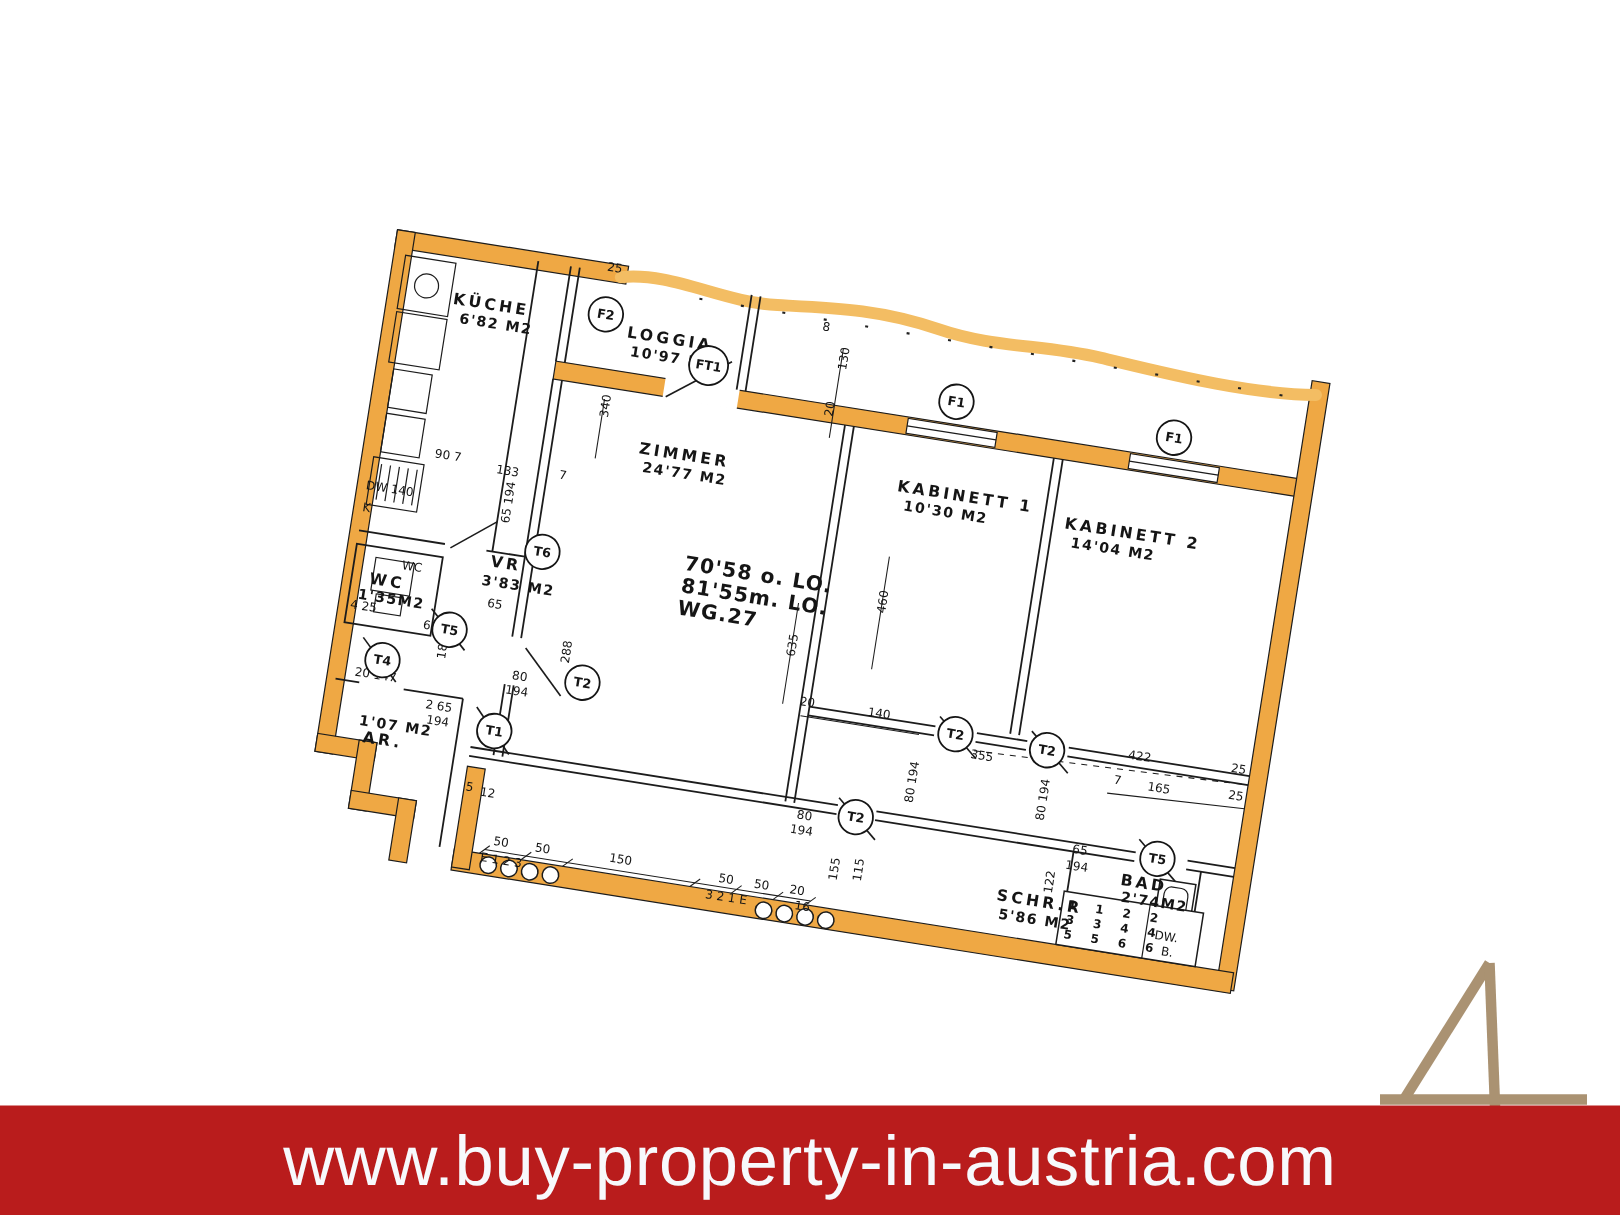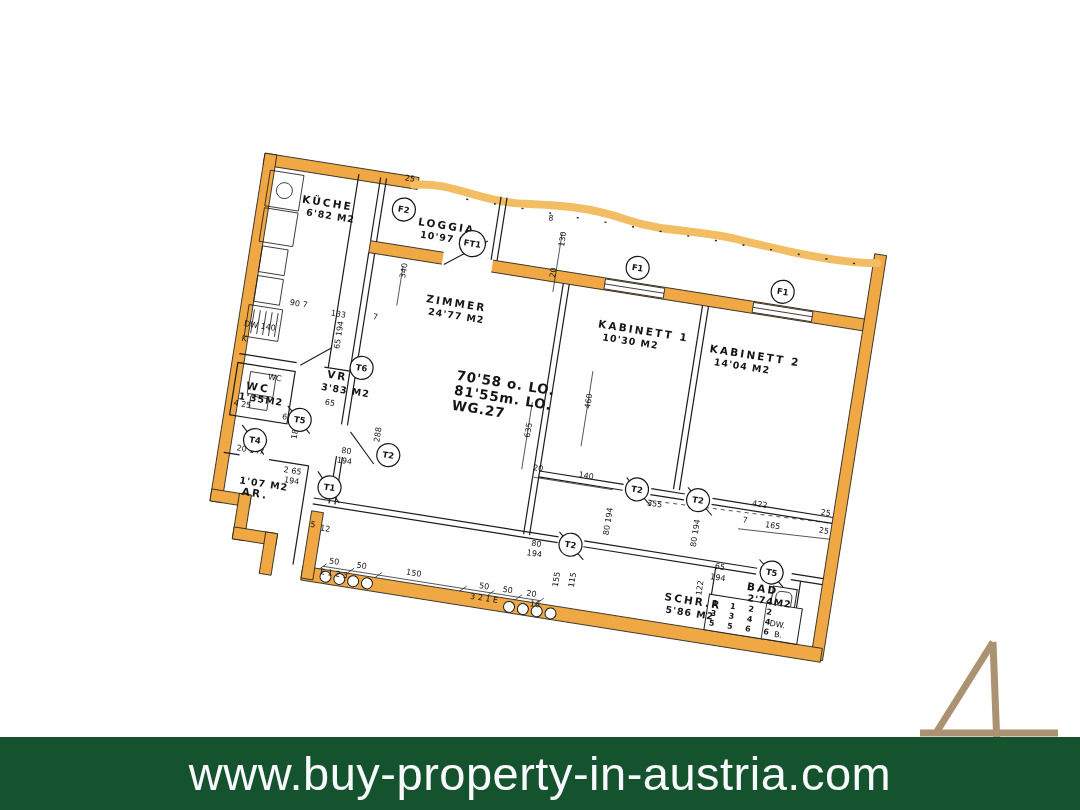--- a/index.html
+++ b/index.html
@@ -12,21 +12,21 @@
   .grid{letter-spacing:5px;font-weight:bold;}
   .marker-text{font-size:8.5px;text-anchor:middle;font-weight:bold;}
   .marker-circle{fill:#ffffff;stroke:#151515;stroke-width:1.2;}
   .title-line{font-size:13.5px;font-weight:bold;letter-spacing:.8px;}
   .wall{fill:#efa844;stroke:#1c1c1c;stroke-width:.8;}
   .thin{stroke:#1c1c1c;stroke-width:1.2;fill:none;}
   .thin2{stroke:#1c1c1c;stroke-width:.8;fill:none;}
   .dimline{stroke:#1c1c1c;stroke-width:.7;fill:none;}
   .gap{fill:#ffffff;stroke:none;}
   .step{fill:#ffffff;stroke:#1c1c1c;stroke-width:1;}
-  .banner{position:absolute;left:0;right:0;bottom:0;height:73px;background:#14532d;
+  .banner{position:absolute;left:0;right:0;bottom:0;height:73px;background:#b91c1c;
           display:flex;align-items:center;justify-content:center;z-index:3;}
   .banner span{color:#f7f9fc;font-size:47px;font-weight:400;letter-spacing:.5px;
                font-family:"Liberation Sans",sans-serif;}
 </style>
 </head>
 <body>
 
 <div id="stage">
 
   <svg width="1080" height="810" viewBox="0 0 1080 810">

